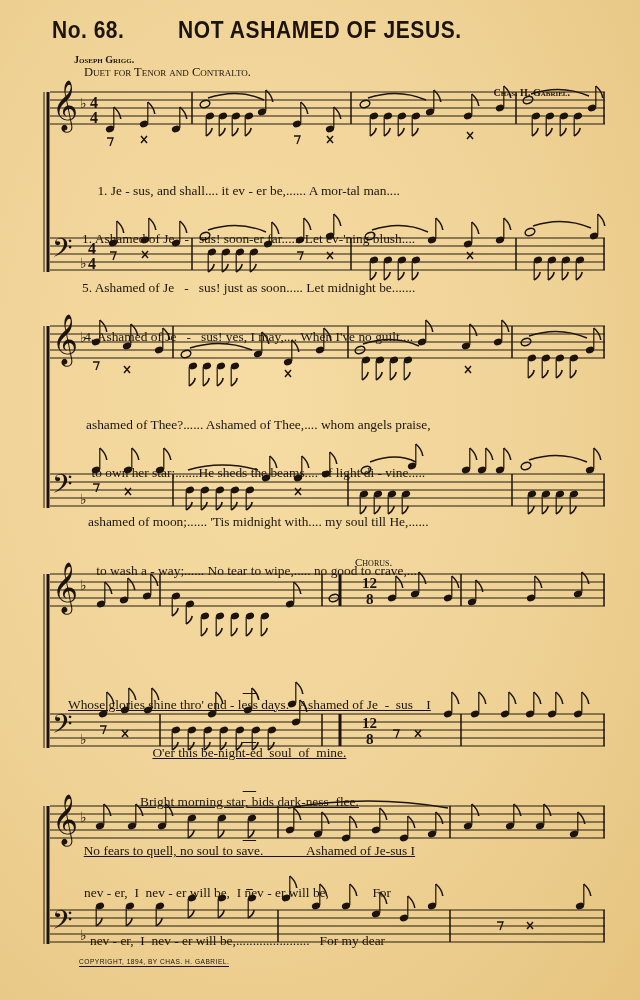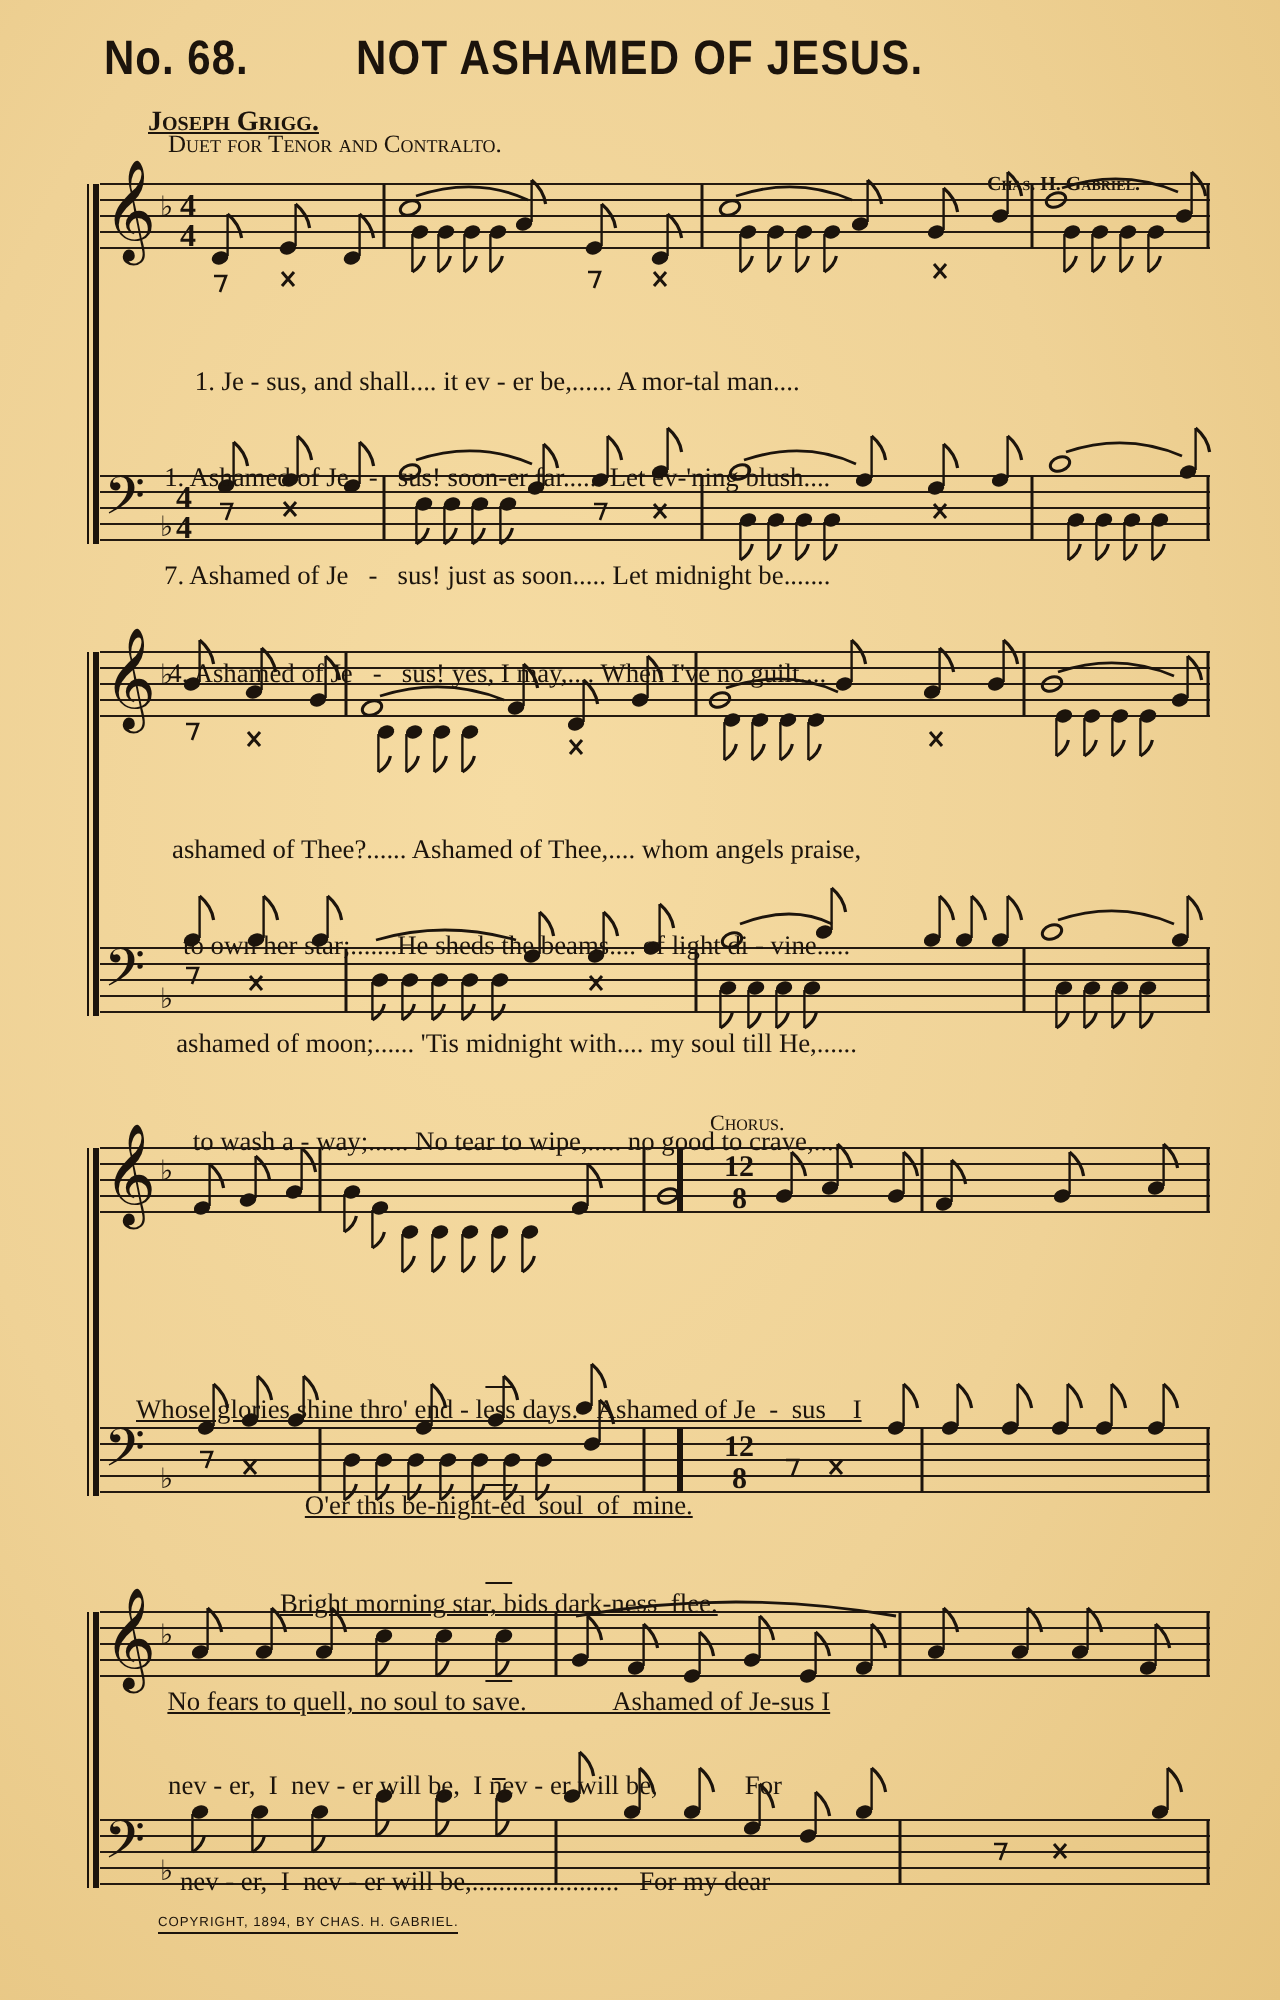--- a/index.html
+++ b/index.html
@@ -2,21 +2,21 @@
 <html><head>
 <meta charset="utf-8">
 <style>
   html,body{margin:0;padding:0;}
   body{width:640px;height:1000px;overflow:hidden;background:#efd49a;}
   .page{position:relative;width:640px;height:1000px;
     background:radial-gradient(ellipse at 40% 40%, #f6dca3 0%, #efd296 55%, #e6c47f 100%);
     color:#1c140c;font-family:"Liberation Serif", serif;text-align:center;}
   .hdr-no{position:absolute;left:52px;top:18px;font-family:"Liberation Sans",sans-serif;font-weight:700;font-size:21px;letter-spacing:0.5px;transform:scaleY(1.15);}
   .hdr-title{position:absolute;left:178px;top:18px;font-family:"Liberation Sans",sans-serif;font-weight:700;font-size:21px;letter-spacing:0.6px;transform:scaleY(1.15);}
-  .author{position:absolute;left:74px;top:54px;font-size:14px;font-variant:small-caps;font-weight:700;text-decoration:underline;}
+  .author{position:absolute;left:74px;top:54px;font-size:10px;font-variant:small-caps;font-weight:700;}
   .composer{position:absolute;right:70px;top:54px;font-size:10px;font-variant:small-caps;font-weight:700;margin-top:33px;}
   .subtitle{position:absolute;left:84px;top:65px;font-size:12.5px;font-variant:small-caps;}
   .chorus{position:absolute;left:355px;top:556px;font-size:11px;font-variant:small-caps;font-weight:400;}
   svg.score{position:absolute;left:0;top:0;}
   .lyrics{position:absolute;font-size:13.4px;line-height:16.3px;white-space:pre;}
   .lyr-line{display:block;}
   .copyright{position:absolute;left:79px;top:958px;font-family:"Liberation Sans",sans-serif;font-size:6.6px;letter-spacing:0.5px;border-bottom:1px solid #1c140c;padding-bottom:1px;}
 </style>
 </head>
 <body>
@@ -379,21 +379,21 @@
         <use href="#note8" x="432" y="906"></use>
       <use href="#rest8" x="500" y="922"></use>
         <use href="#rest4" x="530" y="926"></use>
         <use href="#note8" x="580" y="906"></use>
     </g>
   </svg>
 
   <div class="lyrics" style="left:82px;top:150px;">
     <span class="lyr-line">1. Je - sus, and shall.... it ev - er be,...... A mor-tal man....</span>
     <span class="lyr-line">1. Ashamed of Je   -   sus! soon-er far...... Let ev-'ning blush....</span>
-    <span class="lyr-line">7. Ashamed of Je   -   sus! just as soon..... Let midnight be.......</span>
+    <span class="lyr-line">5. Ashamed of Je   -   sus! just as soon..... Let midnight be.......</span>
     <span class="lyr-line">4. Ashamed of Je   -   sus! yes, I may,.... When I've no guilt....</span>
   </div>
 
   <div class="lyrics" style="left:86px;top:384px;">
     <span class="lyr-line">ashamed of Thee?...... Ashamed of Thee,.... whom angels praise,</span>
     <span class="lyr-line">to own her star;.......He sheds the beams.... of light di - vine.....</span>
     <span class="lyr-line">ashamed of moon;...... 'Tis midnight with.... my soul till He,......</span>
     <span class="lyr-line">to wash a - way;...... No tear to wipe,..... no good to crave,....</span>
   </div>
 

